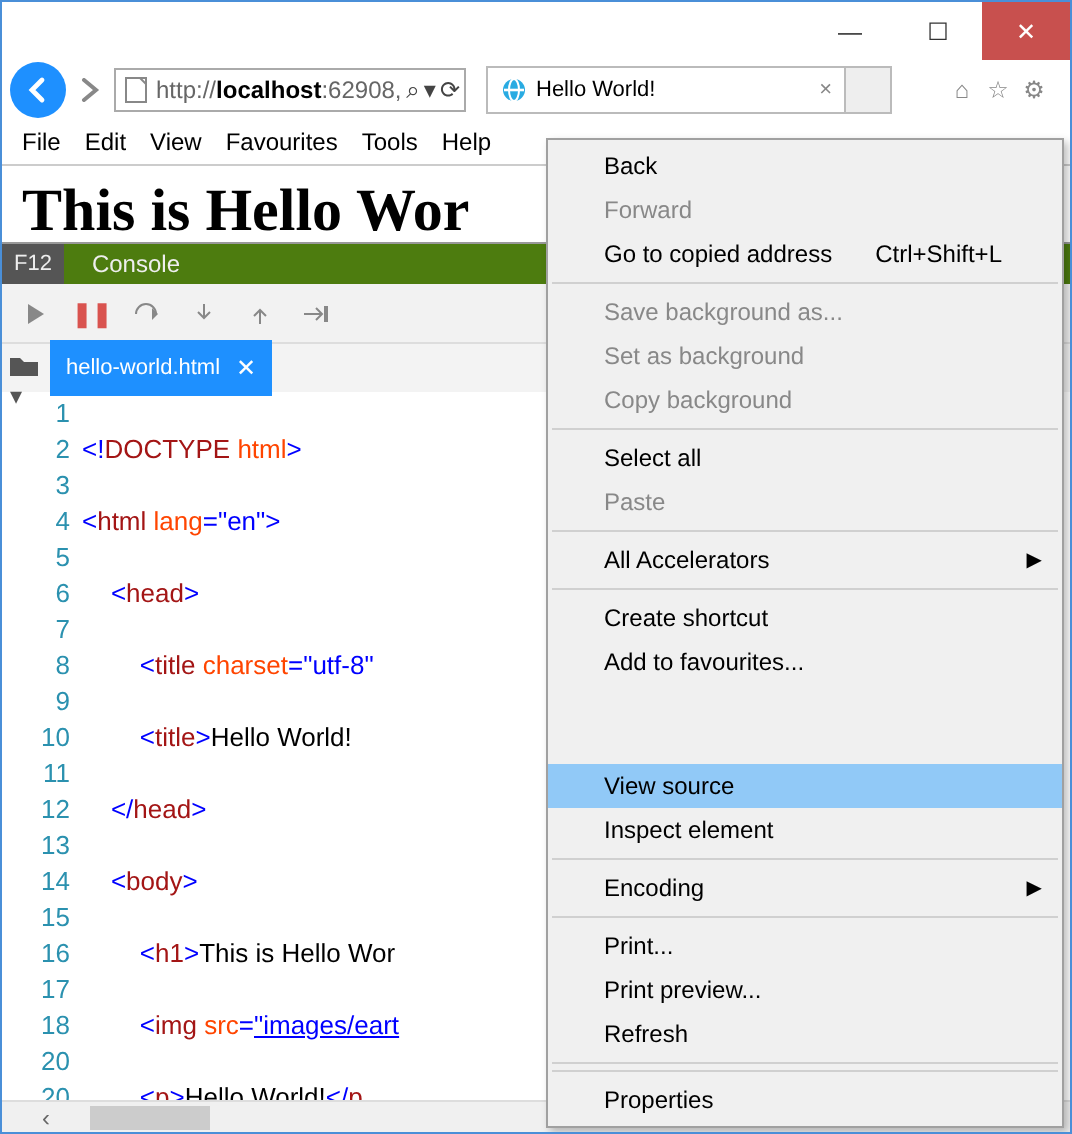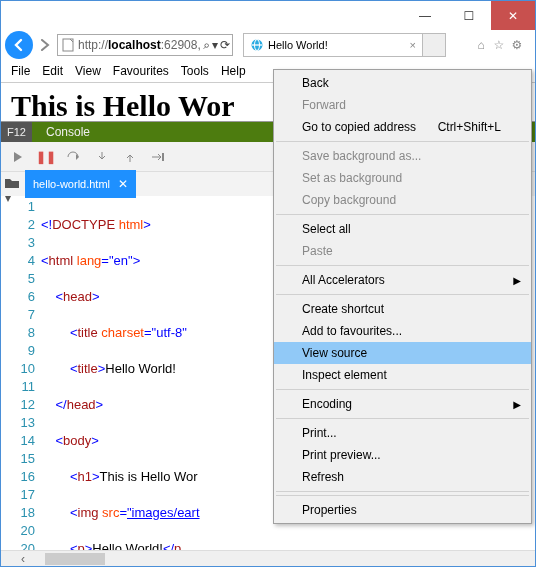--- a/index.html
+++ b/index.html
@@ -47,21 +47,21 @@
 .tg { color: #a31515; }
 .at { color: #ff4500; }
 .st { color: #0000ff; }
 .tx { color: #000; }
 .hscroll { height: 16px; background: #f0f0f0; border-top: 1px solid #ddd; display: flex; align-items: center; padding: 0 20px; }
 .hscroll .thumb { width: 60px; height: 12px; background: #ccc; margin-left: 20px; }
 .hscroll .arrow { color: #666; }
 .ctx-menu { position: absolute; top: 68px; right: 3px; width: 259px; background: #f0f0f0; border: 1px solid #a0a0a0; box-shadow: 2px 2px 4px rgba(0,0,0,.25); font-size: 12px; padding: 2px 0; }
 .ctx-item { height: 22px; display: flex; align-items: center; padding: 0 28px 0 28px; position: relative; }
 .ctx-item.disabled { color: #888; }
-.ctx-item.sel { background: #91c9f7; }
+.ctx-item.sel { background: #91c9f7; margin-top: 40px; }
 .ctx-item .shortcut { position: absolute; right: 30px; }
 .ctx-item .arrow { position: absolute; right: 10px; font-size: 10px; }
 .ctx-sep { height: 1px; background: #d0d0d0; margin: 3px 2px; }
 </style>
 </head>
 <body>
 
 <div class="titlebar">
   <div class="titlebar-spacer"></div>
   <div class="titlebar-btn">—</div>

